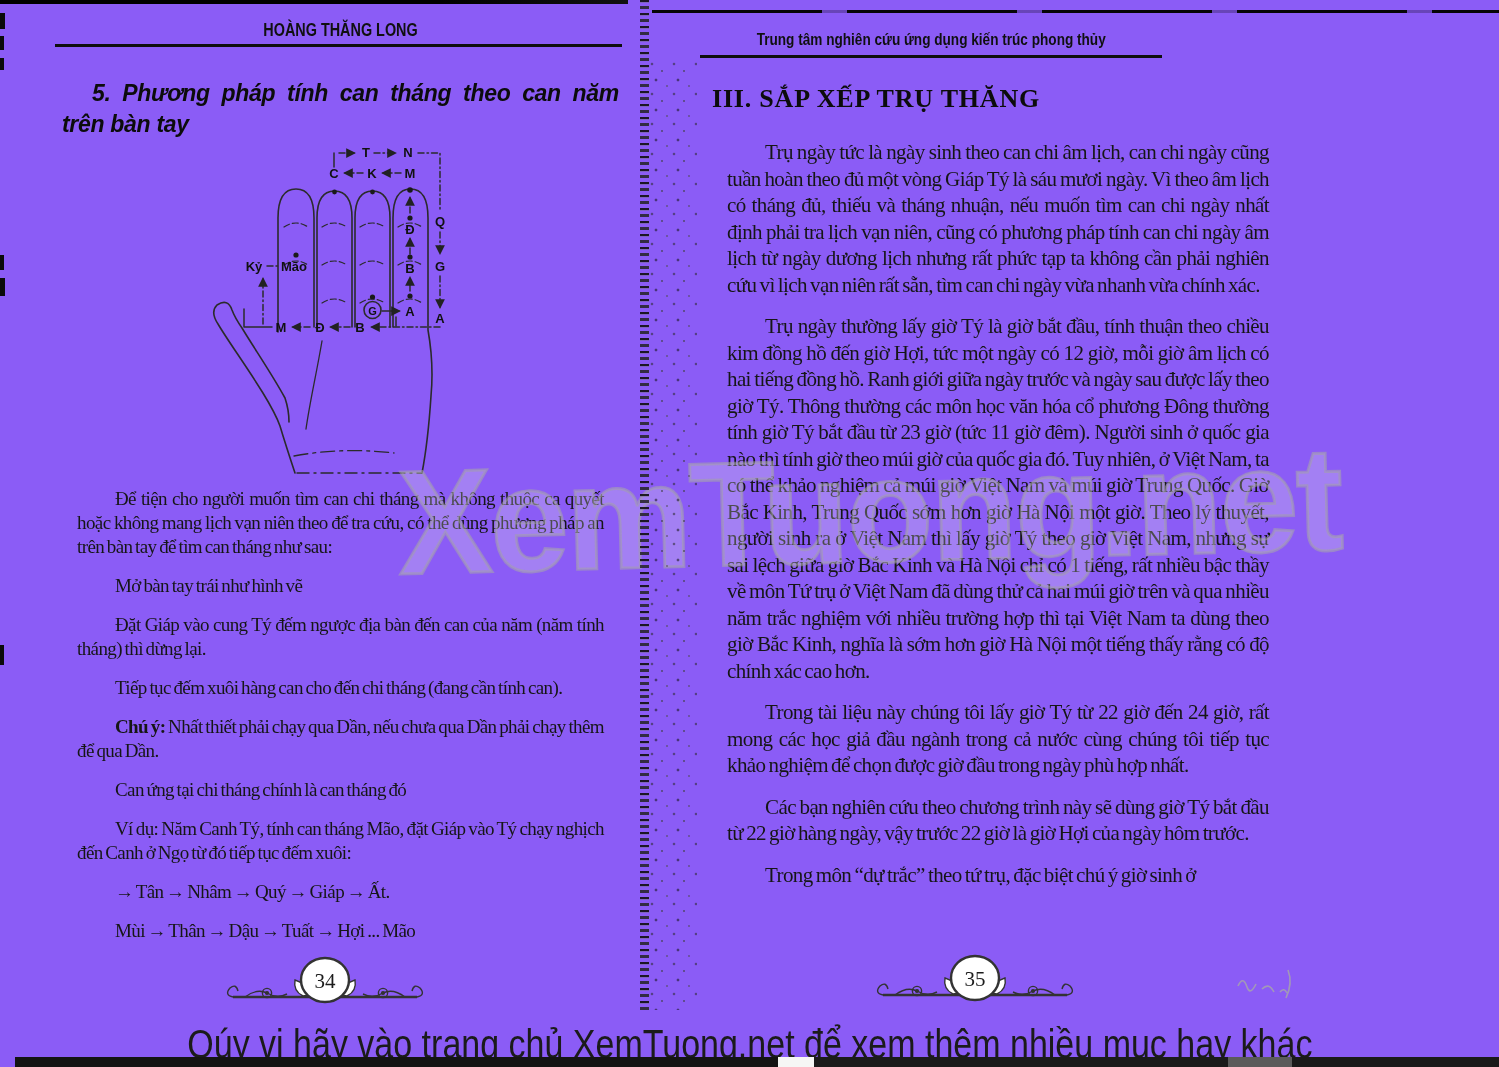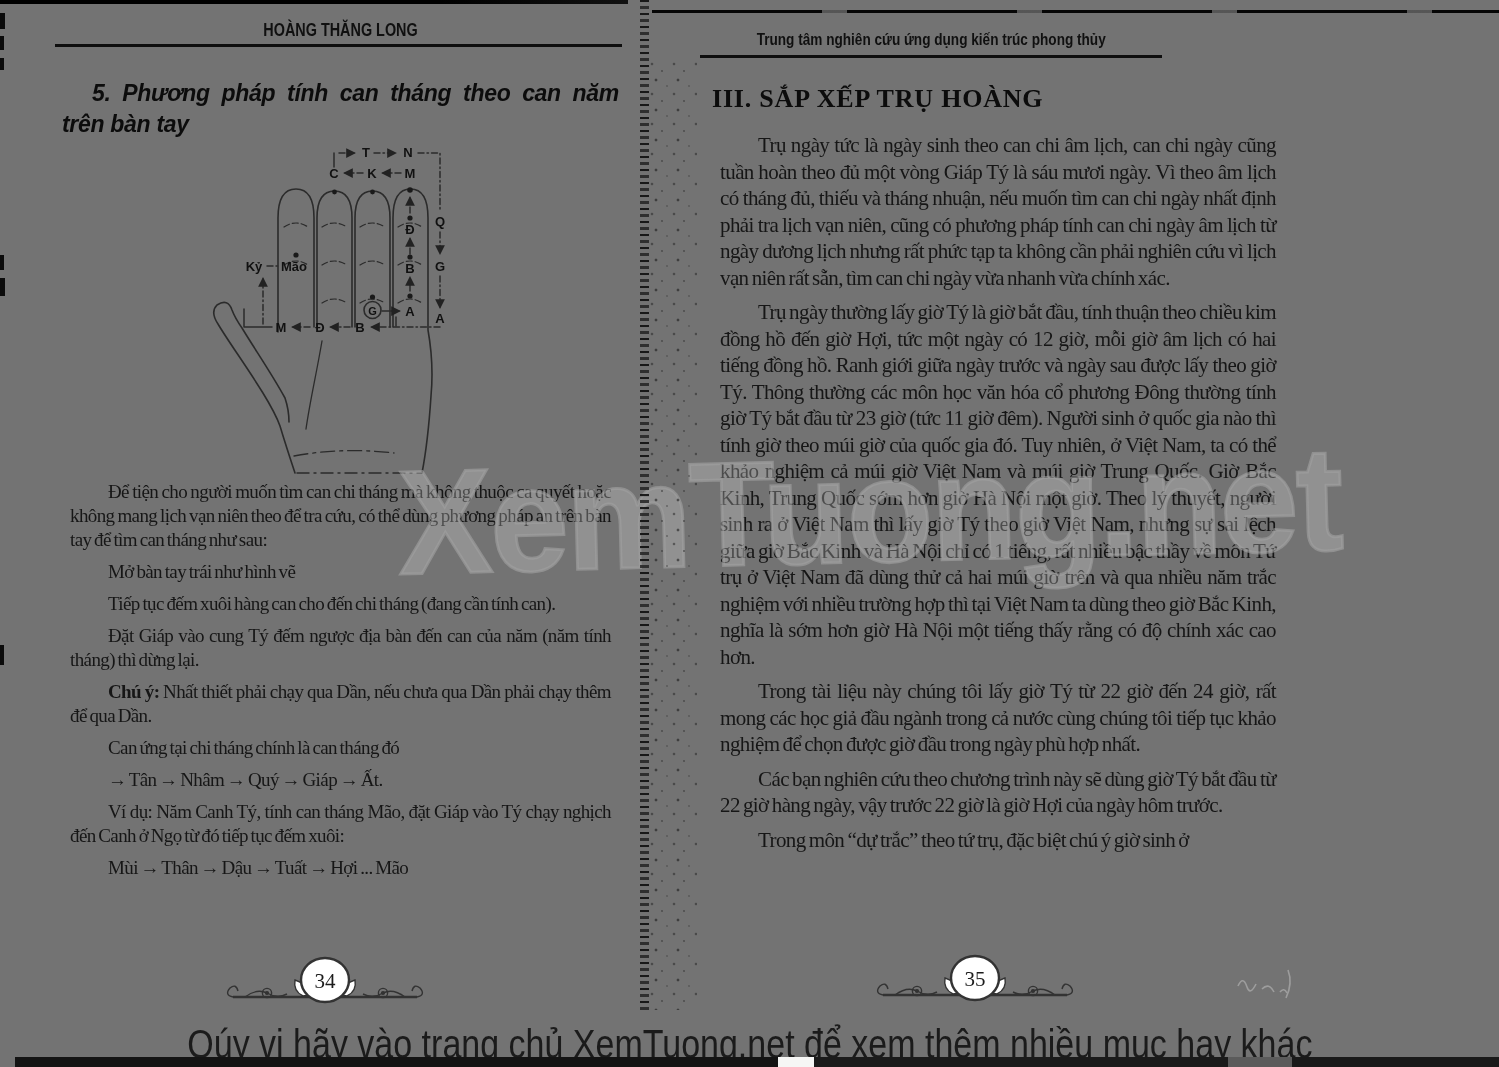--- a/index.html
+++ b/index.html
@@ -1,25 +1,25 @@
 <!DOCTYPE html>
 <html><head>
 <meta charset="utf-8">
 <style>
   html,body{margin:0;padding:0;}
-  #canvas{position:relative;width:1499px;height:1067px;background:#737373;overflow:hidden;
+  #canvas{position:relative;width:1499px;height:1067px;background:#8b5cf6;overflow:hidden;
           font-family:"Liberation Serif",serif;color:#161616;}
   .abs{position:absolute;}
   
   .run-head{font-family:"Liberation Sans",sans-serif;font-weight:bold;color:#101010;
             text-align:center;white-space:nowrap;}
   .run-head>span{display:inline-block;transform:scaleX(.80);transform-origin:center;}
   .rule{background:#0e0e0e;}
   
-  .col p{margin:8px;text-indent:38px;text-align:justify;}
+  .col p{margin:15px;text-indent:38px;text-align:justify;}
   #left-body{font-size:19px;line-height:24px;letter-spacing:-.6px;word-spacing:-1.5px;}
   #right-body{font-size:21px;line-height:26.5px;letter-spacing:-.6px;word-spacing:-1.5px;}
   #left-title{font-family:"Liberation Sans",sans-serif;font-weight:bold;font-size:23px;
               line-height:31px;letter-spacing:-.3px;text-align:justify;text-indent:30px;color:#0c0c0c;font-style:italic;}
   #right-heading{font-family:"Liberation Serif",serif;font-weight:bold;font-size:26px;
                  letter-spacing:.8px;color:#0c0c0c;}
   
   #watermark{font-family:"Liberation Sans",sans-serif;font-weight:bold;font-size:148px;
              letter-spacing:-2px;color:rgba(232,232,232,0.30);
              -webkit-text-stroke:3px rgba(168,168,168,0.65);
@@ -156,26 +156,26 @@
       <text x="112" y="145">Mão</text>
       <text x="99" y="206">M</text>
       <text x="138" y="206">Đ</text>
       <text x="178" y="206">B</text>
     </g>
   </svg>
 
   <div class="abs col" id="left-body" style="left:62px;top:472px;width:557px;">
     <p><b></b><span>Để tiện cho người muốn tìm can chi tháng mà không thuộc ca quyết hoặc không mang lịch vạn niên theo để tra cứu, có thể dùng phương pháp an trên bàn tay để tìm can tháng như sau:</span></p>
     <p><b></b><span>Mở bàn tay trái như hình vẽ</span></p>
+    <p><b></b><span>Đặt Giáp vào cung Tý đếm ngược địa bàn đến can của năm (năm tính tháng) thì dừng lại.</span></p>
     <p><b></b><span>Tiếp tục đếm xuôi hàng can cho đến chi tháng (đang cần tính can).</span></p>
-    <p><b></b><span>Đặt Giáp vào cung Tý đếm ngược địa bàn đến can của năm (năm tính tháng) thì dừng lại.</span></p>
     <p><b>Chú ý:</b><span>  Nhất thiết phải chạy qua Dần, nếu chưa qua Dần phải chạy thêm để qua Dần.</span></p>
     <p><b></b><span>Can ứng tại chi tháng chính là can tháng đó</span></p>
+    <p><b></b><span>Ví dụ: Năm Canh Tý, tính can tháng Mão, đặt Giáp vào Tý chạy nghịch đến Canh ở Ngọ từ đó tiếp tục đếm xuôi:</span></p>
     <p><b></b><span>→ Tân → Nhâm  → Quý → Giáp → Ất.</span></p>
-    <p><b></b><span>Ví dụ: Năm Canh Tý, tính can tháng Mão, đặt Giáp vào Tý chạy nghịch đến Canh ở Ngọ từ đó tiếp tục đếm xuôi:</span></p>
     <p><b></b><span>Mùi  →  Thân → Dậu → Tuất →  Hợi ... Mão</span></p>
   </div>
 
   <svg class="abs orn" style="left:225px;top:953px;" width="200" height="62" viewBox="0 0 200 62">
     <g stroke="#333" fill="none" stroke-width="1.4">
       <path d="M8,44 L192,44" stroke-width="2.4"></path>
       <path d="M8,44 Q-1,42 5,35 Q11,30 13,38"></path>
       <path d="M192,44 Q201,42 195,35 Q189,30 187,38"></path>
       <path d="M20,44 Q32,35 42,40 Q52,46 62,41"></path>
       <path d="M180,44 Q168,35 158,40 Q148,46 138,41"></path>
@@ -188,21 +188,21 @@
       <ellipse cx="100" cy="27" rx="24" ry="22" fill="#fff" stroke-width="2.4"></ellipse>
     </g>
     <text x="100" y="35" font-size="21" text-anchor="middle">34</text>
   </svg>
 
   <div class="abs run-head" style="left:700px;top:30px;width:462px;font-size:17px;">
     <span>Trung tâm nghiên cứu ứng dụng kiến trúc phong thủy</span>
   </div>
   <div class="abs rule" style="left:700px;top:55px;width:462px;height:3px;"></div>
 
-  <div class="abs" id="right-heading" style="left:712px;top:84px;">III. SẮP XẾP TRỤ HOÀNG</div>
+  <div class="abs" id="right-heading" style="left:712px;top:84px;">III. SẮP XẾP TRỤ THĂNG</div>
 
   <div class="abs col" id="right-body" style="left:712px;top:124px;width:572px;">
     <p>Trụ ngày tức là ngày sinh theo can chi âm lịch, can chi ngày cũng tuần hoàn theo đủ một vòng Giáp Tý là sáu mươi ngày. Vì theo âm lịch có tháng đủ, thiếu và tháng nhuận, nếu muốn tìm can chi ngày nhất định phải tra lịch vạn niên, cũng có phương pháp tính can chi ngày âm lịch từ ngày dương lịch nhưng rất phức tạp ta không cần phải nghiên cứu vì lịch vạn niên rất sẵn, tìm can chi ngày vừa nhanh vừa chính xác.</p>
     <p>Trụ ngày thường lấy giờ Tý là giờ bắt đầu, tính thuận theo chiều kim đồng hồ đến giờ Hợi, tức một ngày có 12 giờ, mỗi giờ âm lịch có hai tiếng đồng hồ. Ranh giới giữa ngày trước và ngày sau được lấy theo giờ Tý. Thông thường các môn học văn hóa cổ phương Đông thường tính giờ Tý bắt đầu từ 23 giờ (tức 11 giờ đêm). Người sinh ở quốc gia nào thì tính giờ theo múi giờ của quốc gia đó. Tuy nhiên, ở Việt Nam, ta có thể khảo nghiệm cả múi giờ Việt Nam và múi giờ Trung Quốc. Giờ Bắc Kinh, Trung Quốc sớm hơn giờ Hà Nội một giờ. Theo lý thuyết, người sinh ra ở Việt Nam thì lấy giờ Tý theo giờ Việt Nam, nhưng sự sai lệch giữa giờ Bắc Kinh và Hà Nội chỉ có 1 tiếng, rất nhiều bậc thầy về môn Tứ trụ ở Việt Nam đã dùng thử cả hai múi giờ trên và qua nhiều năm trắc nghiệm với nhiều trường hợp thì tại Việt Nam ta dùng theo giờ Bắc Kinh, nghĩa là sớm hơn giờ Hà Nội một tiếng thấy rằng có độ chính xác cao hơn.</p>
     <p>Trong tài liệu này chúng tôi lấy giờ Tý từ 22 giờ đến 24 giờ, rất mong các học giả đầu ngành trong cả nước cùng chúng tôi tiếp tục khảo nghiệm để chọn được giờ đầu trong ngày phù hợp nhất.</p>
     <p>Các bạn nghiên cứu theo chương trình này sẽ dùng giờ Tý bắt đầu từ 22 giờ hàng ngày, vậy trước 22 giờ là giờ Hợi của ngày hôm trước.</p>
     <p>Trong môn “dự trắc” theo tứ trụ, đặc biệt chú ý giờ sinh ở</p>
   </div>
 
   <svg class="abs orn" style="left:875px;top:951px;" width="200" height="62" viewBox="0 0 200 62">

